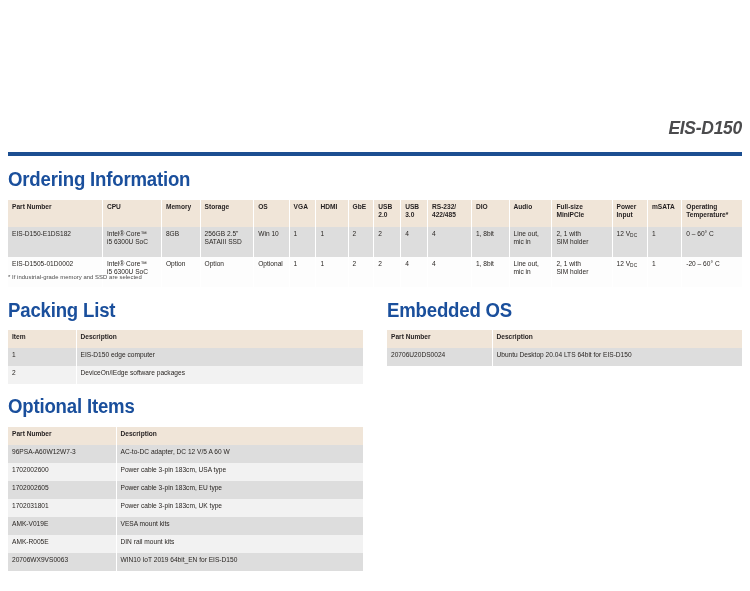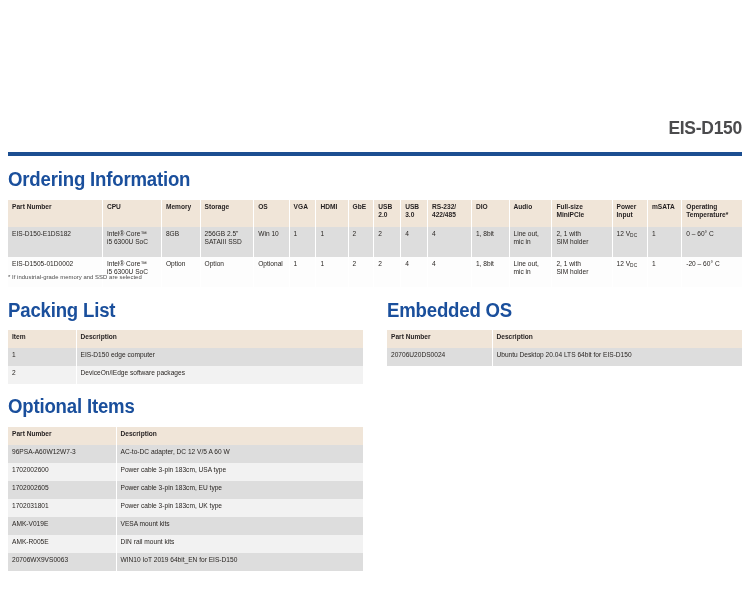--- a/index.html
+++ b/index.html
@@ -15,20 +15,21 @@
     color: #231f20;
     -webkit-font-smoothing: antialiased;
   }
 
   
   #page-header {
     position: absolute;
     left: 0; top: 0;
     width: 750px;
     height: 160px;
+    font-style: italic;
   }
   #model-title {
     position: absolute;
     right: 8px;
     top: 117px;
     font-size: 19px;
     font-weight: bold;
     letter-spacing: -0.3px;
     color: #4b4b4d;
     font-family: "Liberation Sans Narrow", "Liberation Sans", sans-serif;

